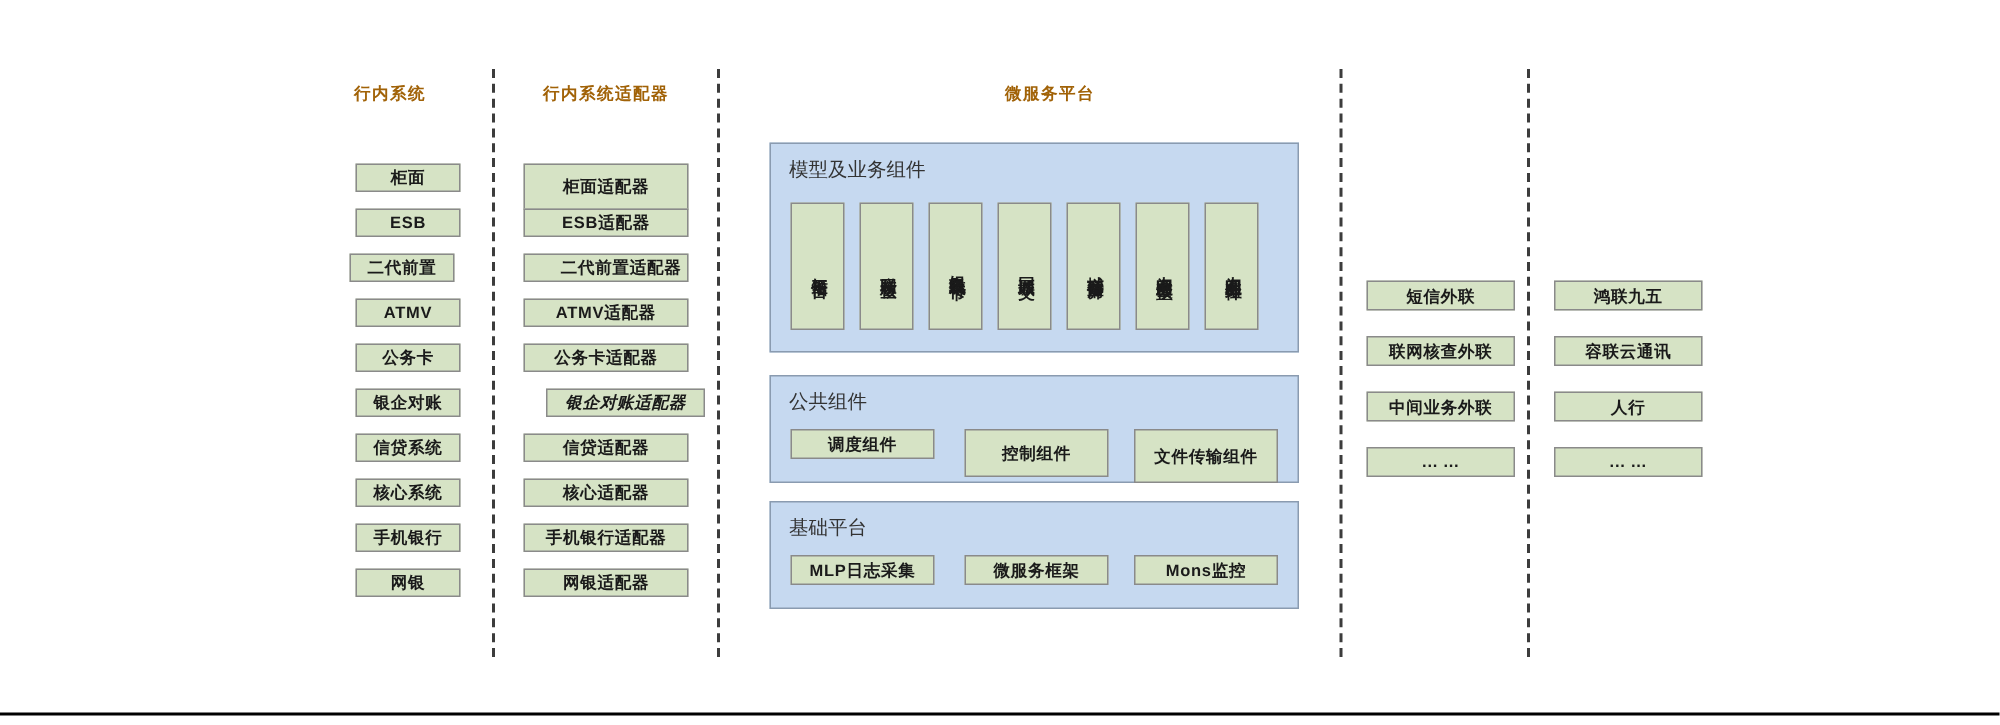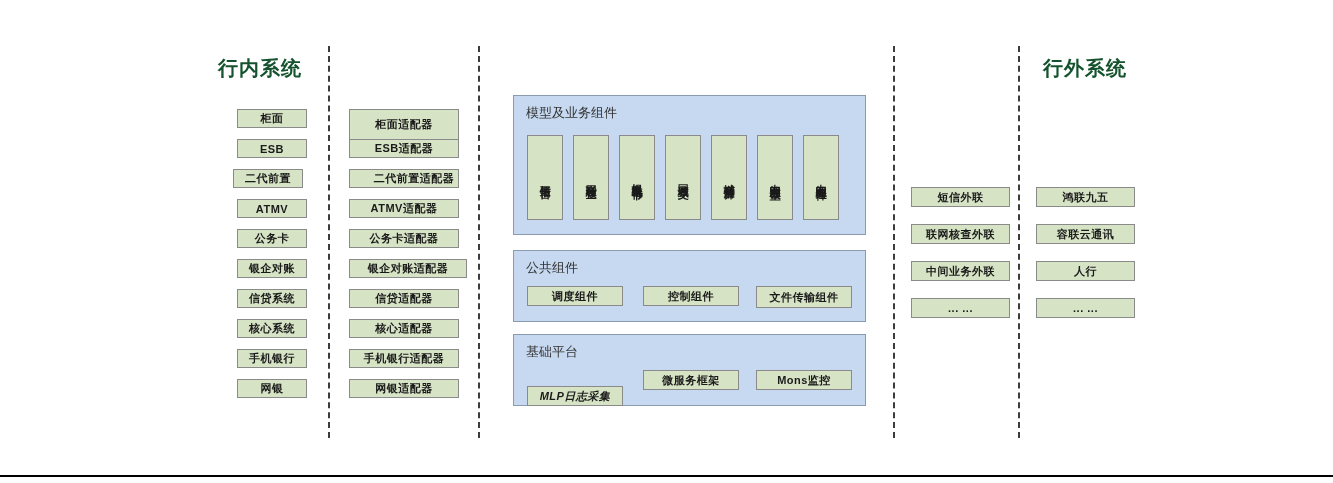--- a/index.html
+++ b/index.html
@@ -27,23 +27,23 @@
     top: 46px;
     height: 392px;
     width: 0;
     border-left: 2px dashed #3c3c3c;
   }
 
   
   .col-title {
     position: absolute;
     text-align: center;
-    font-size: 20px;
+    font-size: 11px;
     font-weight: bold;
-    color: #14532d;
+    color: #a16207;
     letter-spacing: 1px;
     white-space: nowrap;
   }
 
   
   .gbox {
     position: absolute;
     background: #d6e3c5;
     border: 1px solid #8a8a8a;
     box-sizing: border-box;
@@ -107,66 +107,67 @@
 <body>
 
 <div id="canvas">
 
   <div class="divider" style="left:328px;"></div>
   <div class="divider" style="left:478px;"></div>
   <div class="divider" style="left:893px;"></div>
   <div class="divider" style="left:1018px;"></div>
 
   <div class="col-title" style="left:195px; top:55px; width:130px;">行内系统</div>
-  <div class="col-title" style="left:1020px; top:55px; width:130px;">行外系统</div>
+  <div class="col-title" style="left:330px; top:55px; width:148px;">行内系统适配器</div>
+  <div class="col-title" style="left:510px; top:55px; width:380px;">微服务平台</div>
 
   <div class="gbox" style="left:237px; top:109px;  width:70px; height:19px;">柜面</div>
   <div class="gbox" style="left:237px; top:139px;  width:70px; height:19px;">ESB</div>
   <div class="gbox" style="left:233px; top:169px;  width:70px; height:19px;">二代前置</div>
   <div class="gbox" style="left:237px; top:199px;  width:70px; height:19px;">ATMV</div>
   <div class="gbox" style="left:237px; top:229px;  width:70px; height:19px;">公务卡</div>
   <div class="gbox" style="left:237px; top:259px;  width:70px; height:19px;">银企对账</div>
   <div class="gbox" style="left:237px; top:289px;  width:70px; height:19px;">信贷系统</div>
   <div class="gbox" style="left:237px; top:319px;  width:70px; height:19px;">核心系统</div>
   <div class="gbox" style="left:237px; top:349px;  width:70px; height:19px;">手机银行</div>
   <div class="gbox" style="left:237px; top:379px;  width:70px; height:19px;">网银</div>
 
   <div class="gbox" style="left:349px; top:109px; width:110px; height:31px;">柜面适配器</div>
   <div class="gbox" style="left:349px; top:139px; width:110px; height:19px;">ESB适配器</div>
   <div class="gbox" style="left:349px; top:169px; width:110px; height:19px;padding-left:20px;">二代前置适配器</div>
   <div class="gbox" style="left:349px; top:199px; width:110px; height:19px;">ATMV适配器</div>
   <div class="gbox" style="left:349px; top:229px; width:110px; height:19px;">公务卡适配器</div>
-  <div class="gbox" style="left:349px; top:259px; width:118px; height:19px;">银企对账适配器</div>
+  <div class="gbox" style="left:364px; top:259px; width:106px; height:19px;font-style:italic;">银企对账适配器</div>
   <div class="gbox" style="left:349px; top:289px; width:110px; height:19px;">信贷适配器</div>
   <div class="gbox" style="left:349px; top:319px; width:110px; height:19px;">核心适配器</div>
   <div class="gbox" style="left:349px; top:349px; width:110px; height:19px;">手机银行适配器</div>
   <div class="gbox" style="left:349px; top:379px; width:110px; height:19px;">网银适配器</div>
 
   <div class="bpanel" style="left:513px; top:95px; width:353px; height:140px;">
     <div class="bpanel-label">模型及业务组件</div>
   </div>
   <div class="gbox-vert" style="left:527px; top:135px; width:36px; height:85px;">短信平台</div>
   <div class="gbox-vert" style="left:573px; top:135px; width:36px; height:85px;">联网核查</div>
   <div class="gbox-vert" style="left:619px; top:135px; width:36px; height:85px;">银联及银行卡</div>
   <div class="gbox-vert" style="left:665px; top:135px; width:36px; height:85px;">同城票交</div>
   <div class="gbox-vert" style="left:711px; top:135px; width:36px; height:85px;">城商行清算</div>
   <div class="gbox-vert" style="left:757px; top:135px; width:36px; height:85px;">中间业务模型</div>
   <div class="gbox-vert" style="left:803px; top:135px; width:36px; height:85px;">中间业务组件</div>
 
   <div class="bpanel" style="left:513px; top:250px; width:353px; height:72px;">
     <div class="bpanel-label">公共组件</div>
   </div>
   <div class="gbox" style="left:527px; top:286px; width:96px; height:20px;">调度组件</div>
-  <div class="gbox" style="left:643px; top:286px; width:96px; height:20px;">控制组件</div>
-  <div class="gbox" style="left:756px; top:286px; width:96px; height:22px;">文件传输组件</div>
+  <div class="gbox" style="left:643px; top:286px; width:96px; height:32px;">控制组件</div>
+  <div class="gbox" style="left:756px; top:286px; width:96px; height:36px;">文件传输组件</div>
 
   <div class="bpanel" style="left:513px; top:334px; width:353px; height:72px;">
     <div class="bpanel-label">基础平台</div>
   </div>
-  <div class="gbox" style="left:527px; top:386px; width:96px; height:20px;font-style:italic;">MLP日志采集</div>
+  <div class="gbox" style="left:527px; top:370px; width:96px; height:20px;">MLP日志采集</div>
   <div class="gbox" style="left:643px; top:370px; width:96px; height:20px;">微服务框架</div>
   <div class="gbox" style="left:756px; top:370px; width:96px; height:20px;">Mons监控</div>
 
   <div class="gbox" style="left:911px; top:187px; width:99px; height:20px;">短信外联</div>
   <div class="gbox" style="left:911px; top:224px; width:99px; height:20px;">联网核查外联</div>
   <div class="gbox" style="left:911px; top:261px; width:99px; height:20px;">中间业务外联</div>
   <div class="gbox" style="left:911px; top:298px; width:99px; height:20px;">... ...</div>
 
   <div class="gbox" style="left:1036px; top:187px; width:99px; height:20px;">鸿联九五</div>
   <div class="gbox" style="left:1036px; top:224px; width:99px; height:20px;">容联云通讯</div>

